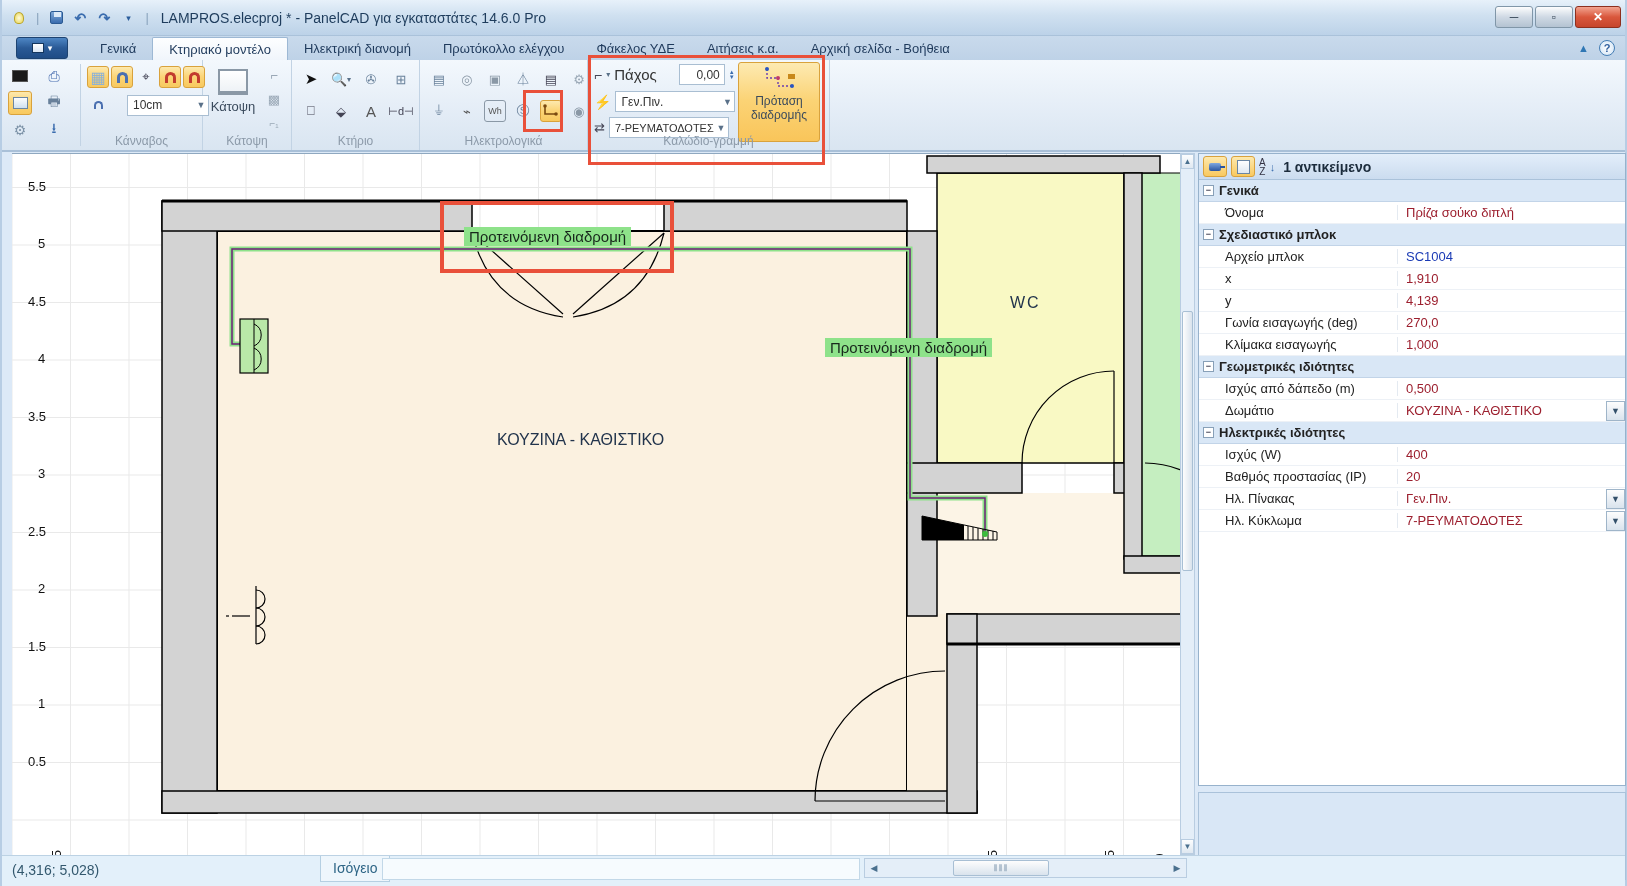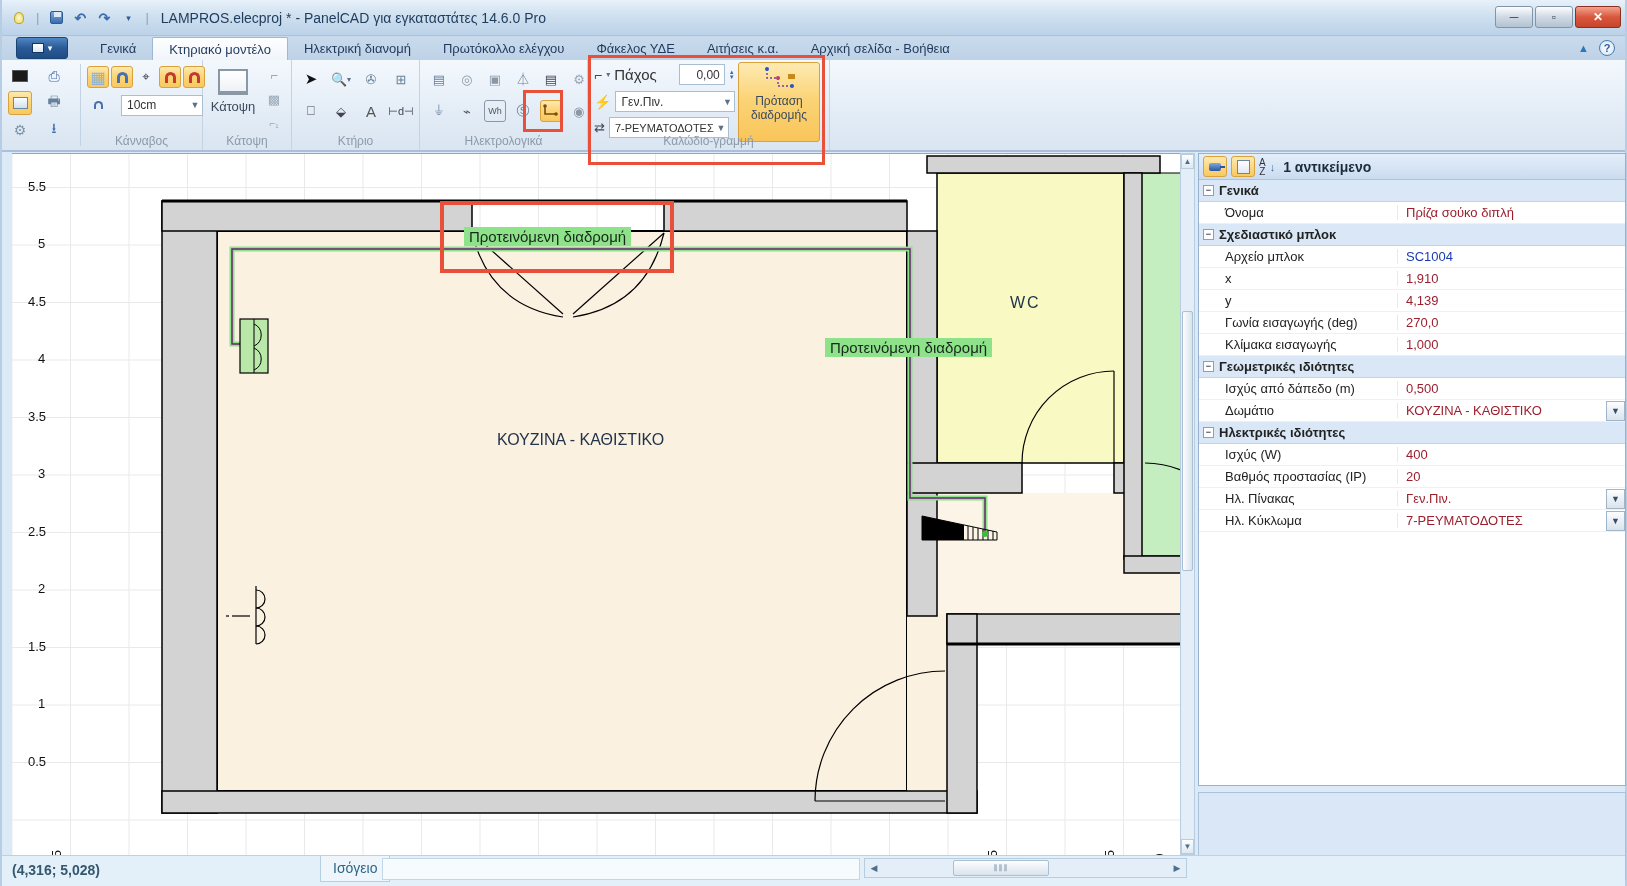--- a/index.html
+++ b/index.html
@@ -71,21 +71,21 @@
   
   .vscroll { position:absolute; left:1178px; top:153px; width:15px; height:702px; background:#e4eef8; border:1px solid #b9cde1; }
   .scroll-btn { position:absolute; left:0; width:13px; height:15px; background:linear-gradient(#fcfdfe,#dfe8f1); border:1px solid #b9cde1; color:#4a708e; font-size:8px; display:flex; align-items:center; justify-content:center; }
   .vthumb { position:absolute; left:1px; top:157px; width:11px; height:260px; background:linear-gradient(to right,#fdfdfd,#d9e3ed); border:1px solid #a8bfd4; border-radius:2px; }
   .hscroll { position:absolute; left:862px; top:858px; width:323px; height:20px; background:#e4eef8; border:1px solid #b9cde1; }
   .hthumb { position:absolute; left:88px; top:1px; width:96px; height:16px; background:linear-gradient(#fdfdfd,#d9e3ed); border:1px solid #a8bfd4; border-radius:2px; color:#8aa0b5; font-size:9px; text-align:center; line-height:15px; letter-spacing:1px; }
   .hbtn { position:absolute; top:1px; width:16px; height:16px; color:#4a708e; font-size:9px; text-align:center; line-height:16px; }
 
   
   .statusbar { position:absolute; left:0; top:855px; width:100%; height:31px; background:#e3f0fa; border-top:1px solid #bcd2e4; font-size:14px; color:#33586e; }
-  .coords { position:absolute; left:10px; top:6px;font-weight:bold; }
+  .coords { position:absolute; left:10px; top:6px; }
   .floor-tab { position:absolute; left:318px; top:0px; height:26px; padding:4px 12px; background:#eef6fc; border:1px solid #b5cfe2; border-top:none; color:#2e6586; font-size:14px; }
   .pagesbar { position:absolute; left:380px; top:2px; width:478px; height:22px; background:#f6fbfe; border:1px solid #c2d8e8; }
 
   
   .props { position:absolute; left:1196px; top:153px; width:428px; height:633px; background:#fff; border:1px solid #97b2cc; }
   .props-header { height:26px; background:linear-gradient(#e3eefa,#cbdcef); border-bottom:1px solid #aac2da; display:flex; align-items:center; gap:4px; padding:0 4px; }
   .ph-btn { width:24px; height:21px; border:1px solid #d9a23c; border-radius:3px; background:linear-gradient(#fde9ae,#f9c95f); display:flex; align-items:center; justify-content:center; font-size:12px; }
   .ph-count { font-size:14px; font-weight:bold; color:#1c2c3c; margin-left:4px; }
   .pin { width:12px; height:8px; background:linear-gradient(#7fa8e0,#2a55a0); border-radius:2px; position:relative; }
   .pin:after { content:""; position:absolute; right:-4px; top:3px; width:5px; height:2px; background:#2a55a0; }
@@ -171,21 +171,21 @@
             <span class="magnet blue"></span>
           </div>
         <div class="rbtn mini-ic" style="color:#445;">⌖</div>
         <div class="rbtn mini-ic on">
             <span class="magnet"></span>
           </div>
         <div class="rbtn mini-ic on">
             <span class="magnet"></span>
           </div>
       </div>
-      <div style="position:absolute;left:6px;top:34px;display:flex;gap:12px;align-items:center;">
+      <div style="position:absolute;left:6px;top:34px;display:flex;gap:18px;align-items:center;">
         <div class="rbtn mini-ic">
             <span class="magnet blue" style="border-width:2px;width:9px;height:8px;"></span>
           </div>
         <div class="combo" style="width:82px;padding-left:5px;">
           <span>10cm</span>
           <span class="arrow">▼</span>
         </div>
       </div>
       <div class="rgroup-label">Κάνναβος</div>
     </div>

